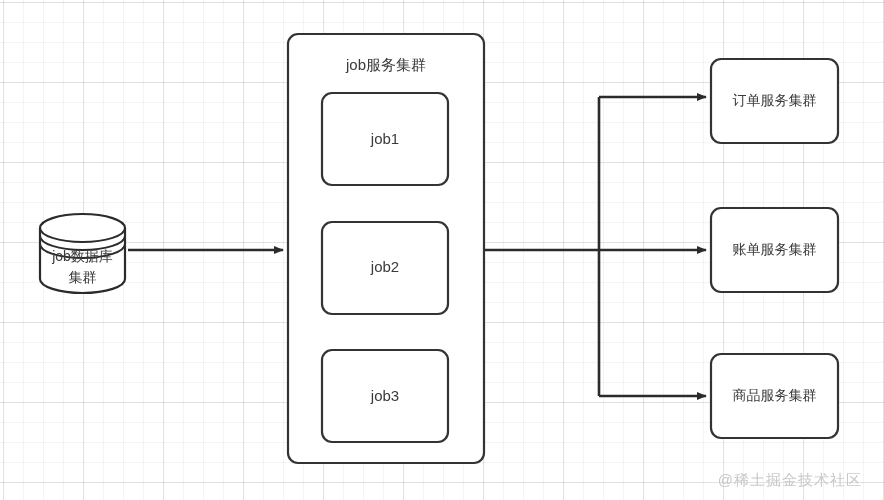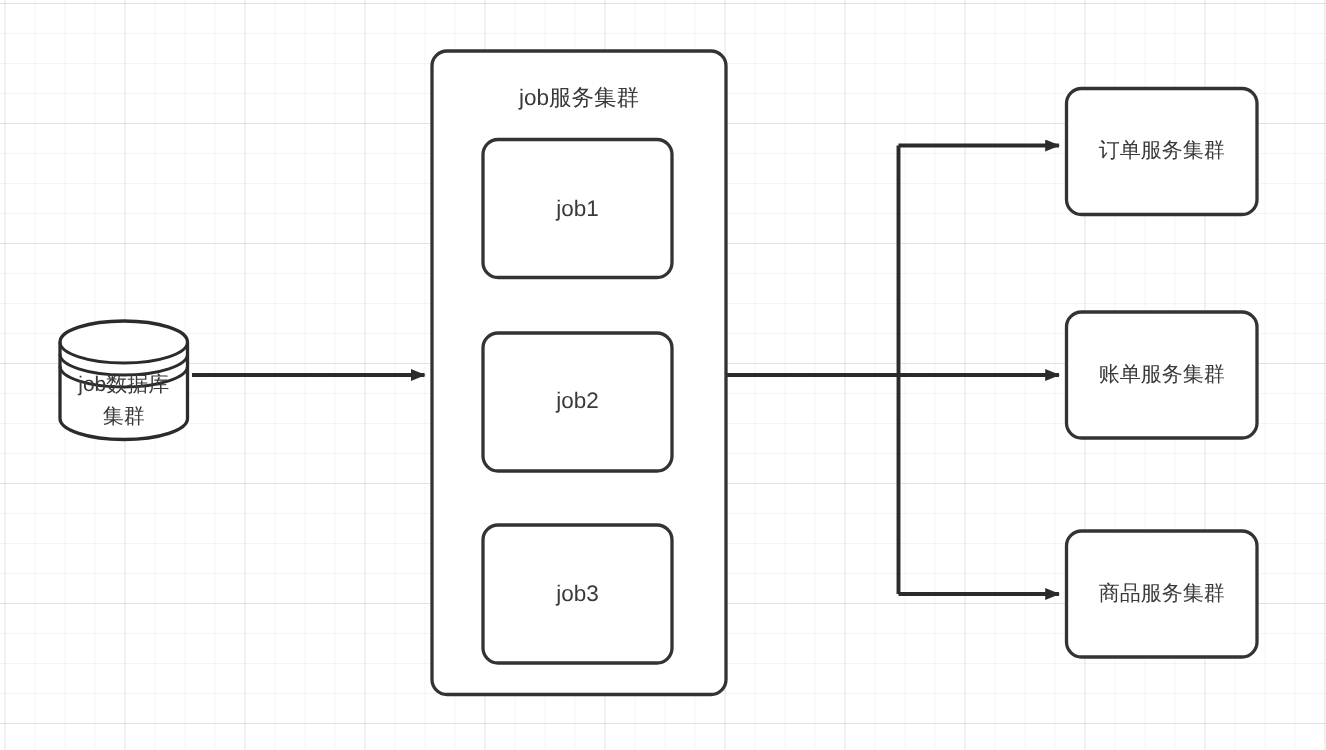--- a/index.html
+++ b/index.html
@@ -142,14 +142,15 @@
       <rect class="shape-stroke" x="711" y="208" width="127" height="84" rx="10" ry="10"></rect>
       <text class="node-label-sm" x="774.5" y="250">账单服务集群</text>
     </g>
 
     <g>
       <rect class="shape-stroke" x="711" y="354" width="127" height="84" rx="10" ry="10"></rect>
       <text class="node-label-sm" x="774.5" y="396">商品服务集群</text>
     </g>
   </svg>
 
+  <div class="watermark">@稀土掘金技术社区</div>
 
 </div>
 
 </body></html>

